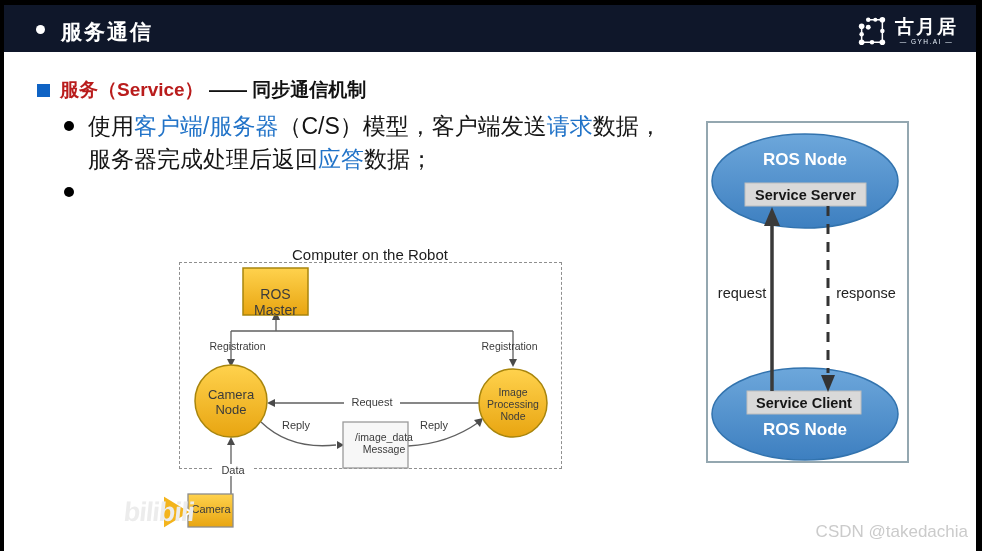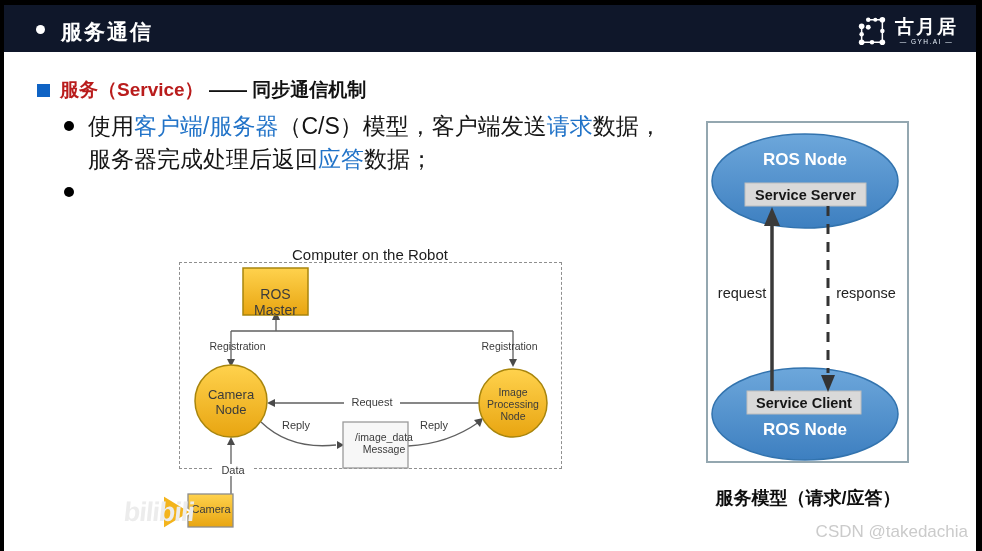--- a/index.html
+++ b/index.html
@@ -169,20 +169,19 @@
     <polygon points="128,277 121,260 135,260" fill="#333333"></polygon>
   </svg>
 
   <div class="rt node-label" style="left:745px;top:150px;width:120px;">ROS Node</div>
   <div class="rt srv-label" style="left:745px;top:184px;width:121px;">Service Server</div>
   <div class="rt arrow-label" style="left:712px;top:285px;width:60px;">request</div>
   <div class="rt arrow-label" style="left:829px;top:285px;width:74px;">response</div>
   <div class="rt srv-label" style="left:747px;top:392px;width:114px;">Service Client</div>
   <div class="rt node-label" style="left:745px;top:420px;width:120px;">ROS Node</div>
 
-  <div class="caption">服务模型（请求/应答）</div>
 
   <div class="wm-bili">bilibili</div>
   <div class="wm-csdn">CSDN @takedachia</div>
 
   <div class="edge edge-left"></div>
   <div class="edge edge-right"></div>
 </div>
 
 </body></html>

